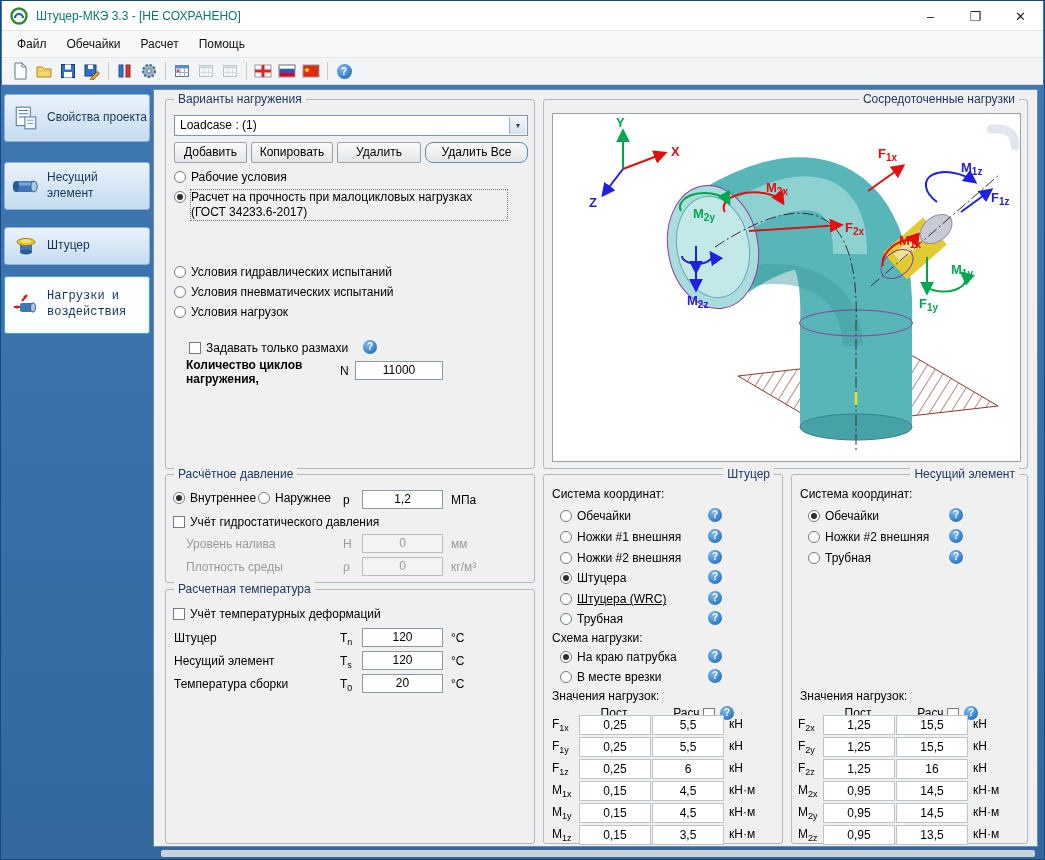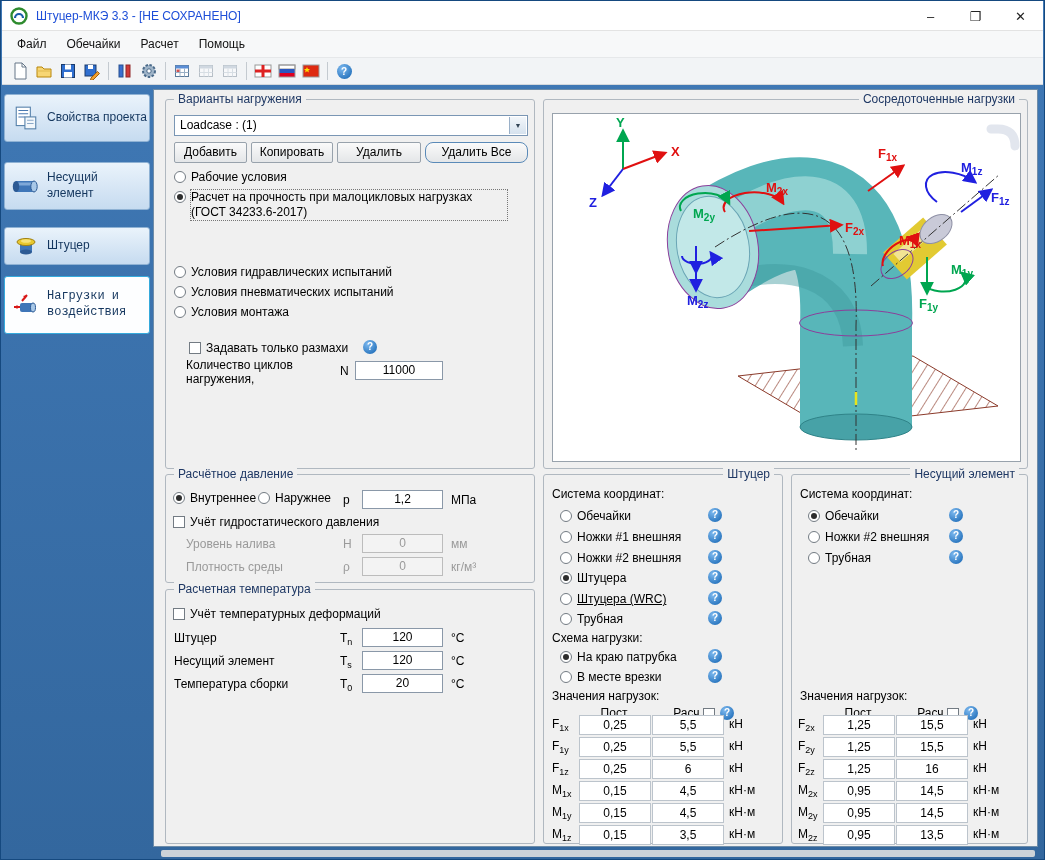--- a/index.html
+++ b/index.html
@@ -3,21 +3,21 @@
 <meta charset="utf-8">
 <style>
   * { margin:0; padding:0; box-sizing:border-box; }
   body { width:1045px; height:860px; overflow:hidden; font-family:"Liberation Sans", sans-serif; font-size:12px; color:#000; }
   .abs { position:absolute; }
   .win { position:relative; width:1045px; height:860px; background:linear-gradient(180deg,#4079b6,#33679e); border:1px solid #15497f; }
 
   
   .titlebar { position:absolute; left:1px; right:1px; top:0; height:30px; background:#ffffff; display:flex; align-items:center; border-bottom:1px solid #e3e3e3; }
   .appicon { margin-left:8px; width:18px; height:18px; }
-  .wtitle { margin-left:8px; font-size:12px; color:#1d4ed8; }
+  .wtitle { margin-left:8px; font-size:12px; color:#0f766e; }
   .wbtns { position:absolute; right:0; top:0; height:30px; display:flex; }
   .wbtn { width:45px; height:30px; display:flex; align-items:center; justify-content:center; font-size:13px; color:#222; }
 
   
   .menubar { position:absolute; left:1px; right:1px; top:30px; height:27px; background:#f7f8f9; display:flex; align-items:center; padding-left:5px; border-bottom:1px solid #e6e8ea; }
   .mitem { padding:5px 10px; color:#111; }
 
   
   .toolbar { position:absolute; left:1px; right:1px; top:57px; height:27px; background:#f2f4f6; border-bottom:1px solid #d4d8dc; display:flex; align-items:center; padding-left:6px; }
   .ticon { width:24px; height:22px; display:flex; align-items:center; justify-content:center; }
@@ -254,30 +254,30 @@
       <div class="opt" style="left:8px;top:165px;">
         <span class="rb"></span>
         <span class="olbl">Условия гидравлических испытаний</span>
       </div>
       <div class="opt" style="left:8px;top:185px;">
         <span class="rb"></span>
         <span class="olbl">Условия пневматических испытаний</span>
       </div>
       <div class="opt" style="left:8px;top:205px;">
         <span class="rb"></span>
-        <span class="olbl">Условия монтажа</span>
+        <span class="olbl">Условия нагрузок</span>
       </div>
 
       <div class="opt" style="left:23px;top:241px;">
         <span class="cb"></span>
         <span class="olbl">Задавать только размахи</span>
       </div>
       <span class="help" style="left:197px;top:240px;">?</span>
 
-      <div class="lbl" style="left:20px;top:258px;width:145px;white-space:normal;line-height:14px;">Количество циклов нагружения,</div>
+      <div class="lbl" style="left:20px;top:258px;width:145px;white-space:normal;line-height:14px;font-weight:bold;">Количество циклов нагружения,</div>
       <span class="lbl" style="left:174px;top:264px;">N</span>
       <div class="inp" style="left:189px;top:261px;width:88px;">11000</div>
     </div>
 
     <div class="grp" style="left:389px;top:9px;width:485px;height:370px;">
       <span class="gt r">Сосредоточенные нагрузки</span>
       <div class="view3d" style="left:8px;top:13px;width:469px;height:349px;">
         <svg width="469" height="349" viewBox="0 0 469 349">
           <defs>
             <marker id="mr" viewBox="0 0 10 10" refX="8" refY="5" markerWidth="7" markerHeight="7" orient="auto-start-reverse">

